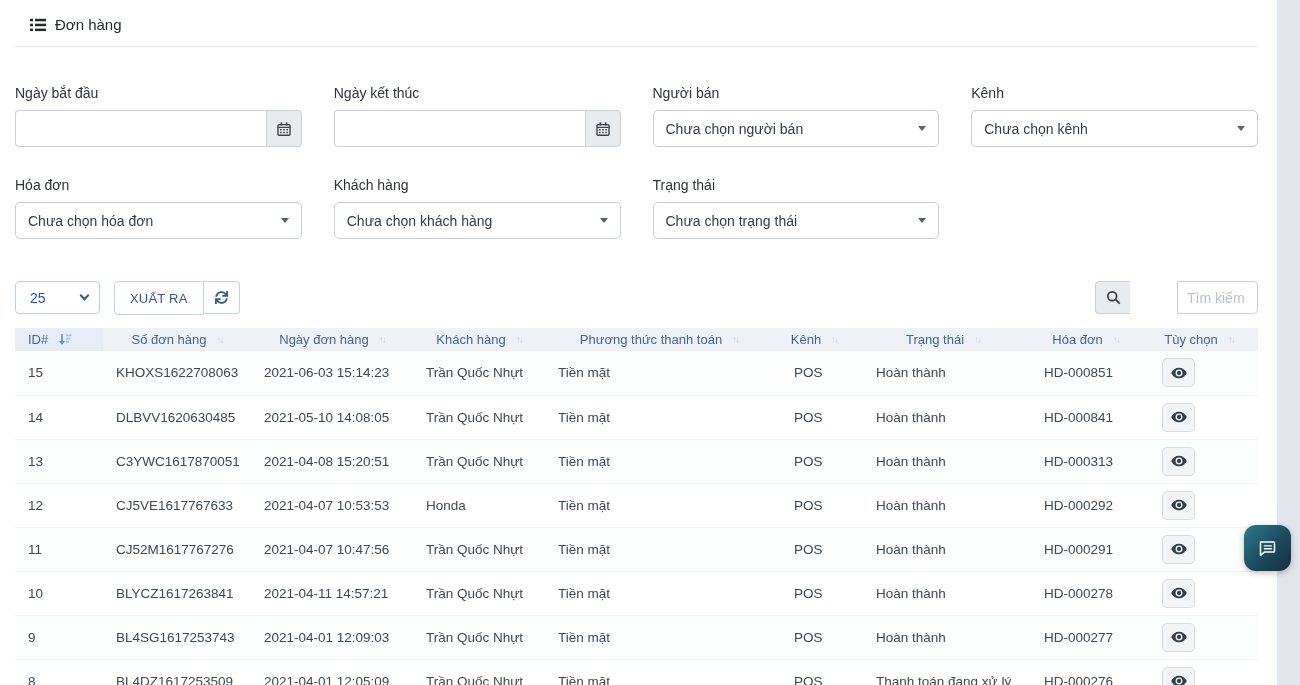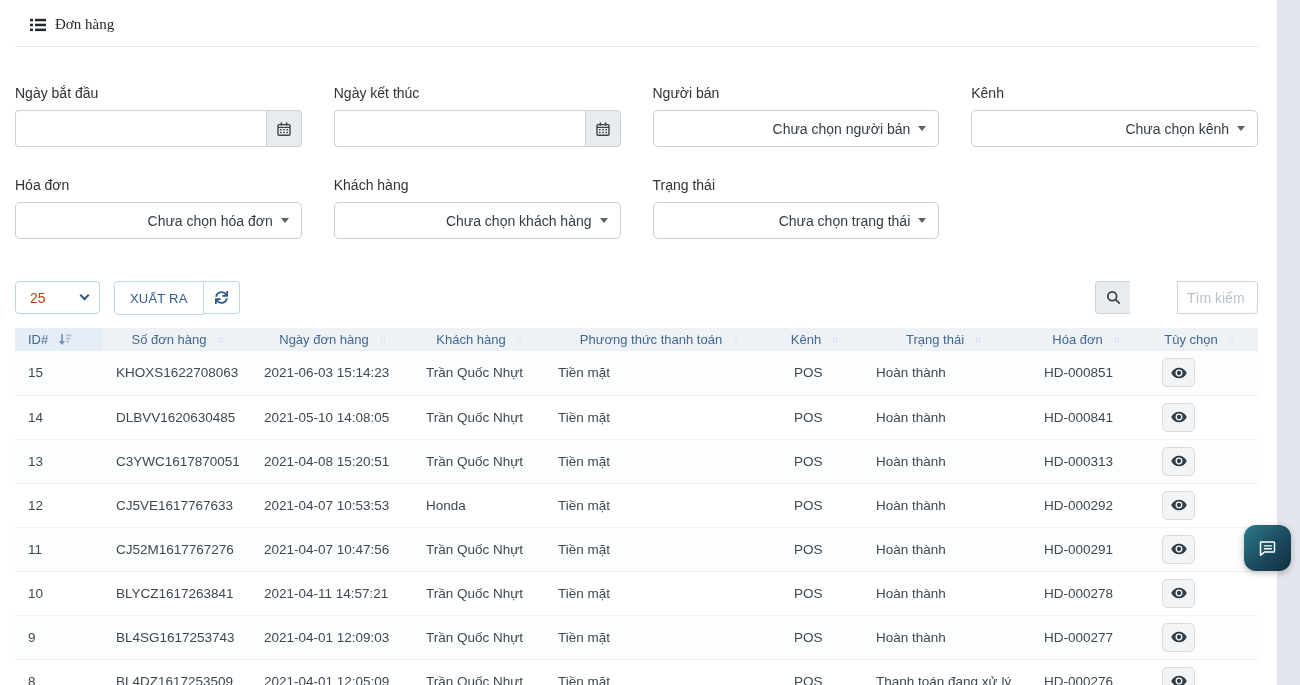--- a/index.html
+++ b/index.html
@@ -4,43 +4,43 @@
 <style>
   * { margin:0; padding:0; box-sizing:border-box; }
   html,body { width:1300px; height:685px; background:#fff; overflow:hidden;
               font-family:"Liberation Sans", sans-serif; color:#3e4852; }
 
   .container { margin:0 15px; width:1243px; position:relative; }
 
   
   .titlebar { display:flex; align-items:center; gap:9px; padding:16px 15px 13px 15px;
               border-bottom:1px solid #e9e9e9; }
-  .titlebar .title { font-size:15px; color:#24292e;font-family:Liberation Serif, serif; }
+  .titlebar .title { font-size:15px; color:#24292e; }
 
   
   .filters { display:grid; grid-template-columns:repeat(4,1fr); column-gap:32px; margin-top:38px; }
   .filter-block { margin-bottom:30px; }
   .filter-label { display:block; font-size:14px; color:#2f3338; margin-bottom:9px; }
   .input-group { display:flex; height:37px; }
   .input-group input { flex:1; min-width:0; border:1px solid #ccd1d7; border-right:none;
       border-radius:4px 0 0 4px; padding:0 10px; font-size:14px; color:#3e4852; outline:none; }
   .input-addon { width:36px; background:#e9ecef; border:1px solid #ccd1d7;
       border-radius:0 4px 4px 0; display:flex; align-items:center; justify-content:center; }
   .dropdown { width:100%; height:37px; background:#fff; border:1px solid #c9ced5; border-radius:5px;
       display:flex; align-items:center; padding:0 12px; font-size:14px; color:#333c46;
-      cursor:pointer; text-align:right; }
+      cursor:pointer; text-align:left; }
   .dropdown .dd-value { flex:1; overflow:hidden; white-space:nowrap; }
   .caret { width:0; height:0; border-left:4px solid transparent; border-right:4px solid transparent;
       border-top:5px solid #5a6268; margin-left:8px; }
 
   
   .toolbar { display:flex; align-items:center; margin-top:12px; }
   .select-wrap { position:relative; width:85px; height:33px; }
   .select-wrap select { width:100%; height:100%; appearance:none; -webkit-appearance:none;
-      border:1px solid #bed0e7; border-radius:4px; background:#fff; color:#c2410c;
+      border:1px solid #bed0e7; border-radius:4px; background:#fff; color:#1d4ed8;
       font-size:14px; padding:0 10px 0 14px; outline:none; cursor:pointer; }
   .select-wrap .chev { position:absolute; right:12px; top:11px; width:7px; height:7px;
       border-right:2px solid #31598a; border-bottom:2px solid #31598a; transform:rotate(45deg);
       pointer-events:none; }
   .btn-group { display:flex; margin-left:14px; height:33px; }
   .btn { background:#fff; border:1px solid #c3d4ea; color:#31598a; font-size:13px;
       display:flex; align-items:center; justify-content:center; cursor:pointer; }
   .btn-export { padding:16px 15px; border-radius:4px 0 0 4px; letter-spacing:.2px; }
   .btn-refresh { width:36px; border-left:none; border-radius:0 4px 4px 0; }
   .search-group { margin-left:auto; display:flex; height:33px;gap:47px; }

